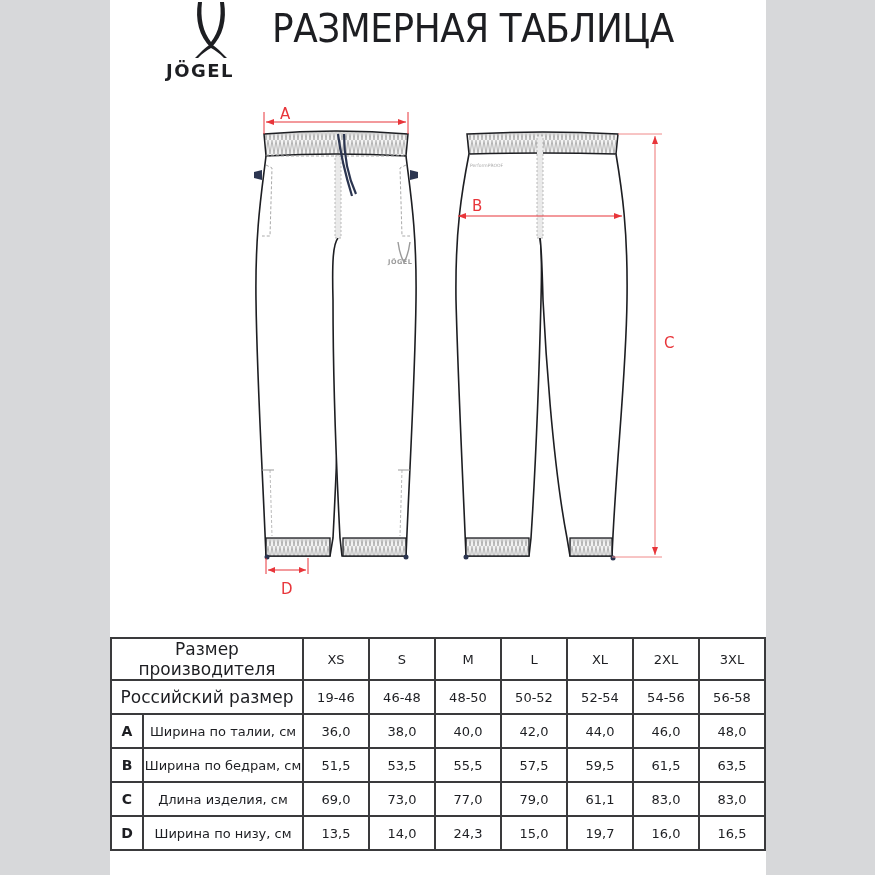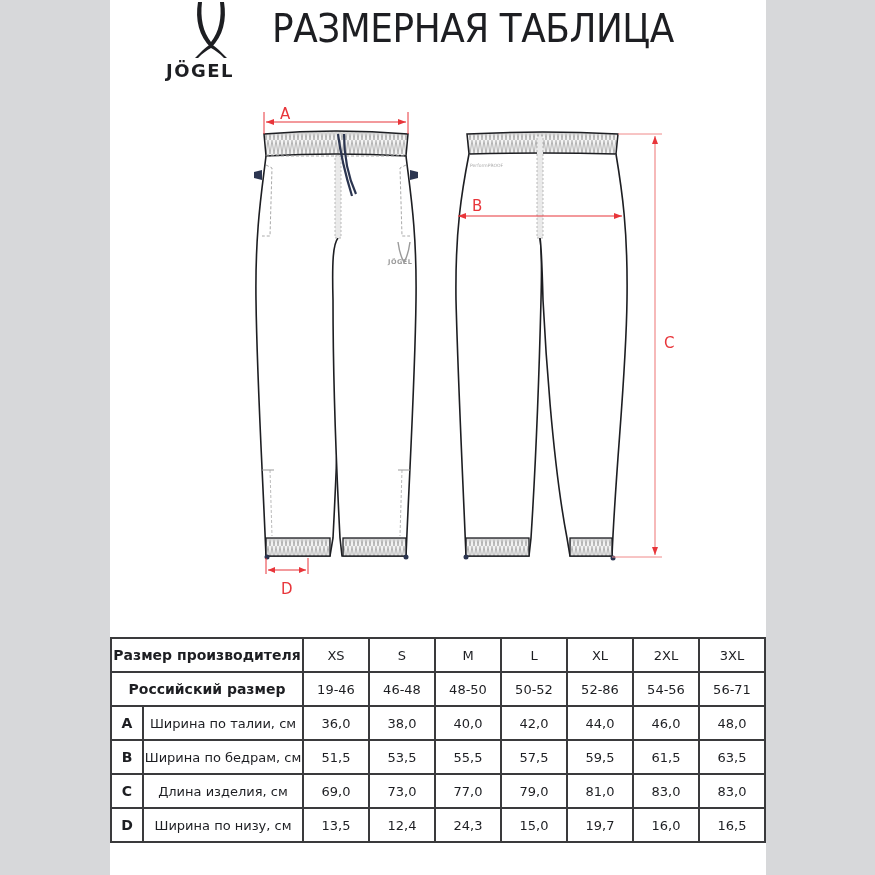--- a/index.html
+++ b/index.html
@@ -5,21 +5,21 @@
   html, body { margin:0; padding:0; }
   body { width:875px; height:875px; background:#d7d8da; position:relative; overflow:hidden; font-family:"DejaVu Sans", sans-serif; }
   .sheet { position:absolute; left:110px; top:0; width:656px; height:875px; background:#ffffff; }
   .logo { position:absolute; left:165px; top:0; width:92px; height:82px; }
   .logo-word { position:absolute; left:166px; top:60px; font-family:"DejaVu Sans", sans-serif; font-weight:bold; font-size:18px; letter-spacing:1.5px; color:#1d1e22; }
   .title { position:absolute; left:272px; top:6px; font-family:"DejaVu Sans", sans-serif; font-size:39px; color:#1d1e22; letter-spacing:-0.5px; transform:scaleX(0.92); transform-origin:left top; white-space:nowrap; }
   .drawing { position:absolute; left:0; top:0; width:875px; height:620px; }
   .dim-label { position:absolute; font-family:"DejaVu Sans", sans-serif; font-size:15px; color:#e8353a; }
   table.sizes { position:absolute; left:110px; top:637px; width:656px; border-collapse:collapse; font-family:"DejaVu Sans", sans-serif; color:#1d1e22; }
   table.sizes td { border:2px solid #3a3a3c; text-align:center; font-size:13px; padding:0; height:32px; }
-  table.sizes td.hdr { font-weight:bold; font-size:14px;text-align:center; }
+  table.sizes td.hdr { font-weight:normal; font-size:17px;text-align:center; }
   table.sizes td.letter { font-weight:bold; width:30px; font-size:14px; }
   table.sizes td.param { text-align:center; font-size:13px;margin-left:17px; }
   table.sizes td.val { width:64px; }
 </style>
 </head>
 <body>
 
 <div class="sheet"></div>
 
 <svg class="logo" viewBox="0 0 92 82">
@@ -122,23 +122,23 @@
       <td class="val">XL</td>
       <td class="val">2XL</td>
       <td class="val">3XL</td>
     </tr>
     <tr>
       <td class="hdr" colspan="2">Российский размер</td>
       <td class="val">19-46</td>
       <td class="val">46-48</td>
       <td class="val">48-50</td>
       <td class="val">50-52</td>
-      <td class="val">52-86</td>
+      <td class="val">52-54</td>
       <td class="val">54-56</td>
-      <td class="val">56-71</td>
+      <td class="val">56-58</td>
     </tr>
     <tr>
       <td class="letter">A</td>
       <td class="param">Ширина по талии, см</td>
       <td class="val">36,0</td>
       <td class="val">38,0</td>
       <td class="val">40,0</td>
       <td class="val">42,0</td>
       <td class="val">44,0</td>
       <td class="val">46,0</td>
@@ -155,29 +155,29 @@
       <td class="val">61,5</td>
       <td class="val">63,5</td>
     </tr>
     <tr>
       <td class="letter">C</td>
       <td class="param">Длина изделия, см</td>
       <td class="val">69,0</td>
       <td class="val">73,0</td>
       <td class="val">77,0</td>
       <td class="val">79,0</td>
-      <td class="val">81,0</td>
+      <td class="val">61,1</td>
       <td class="val">83,0</td>
       <td class="val">83,0</td>
     </tr>
     <tr>
       <td class="letter">D</td>
       <td class="param">Ширина по низу, см</td>
       <td class="val">13,5</td>
-      <td class="val">12,4</td>
+      <td class="val">14,0</td>
       <td class="val">24,3</td>
       <td class="val">15,0</td>
       <td class="val">19,7</td>
       <td class="val">16,0</td>
       <td class="val">16,5</td>
     </tr>
   </tbody>
 </table>
 
 </body></html>

